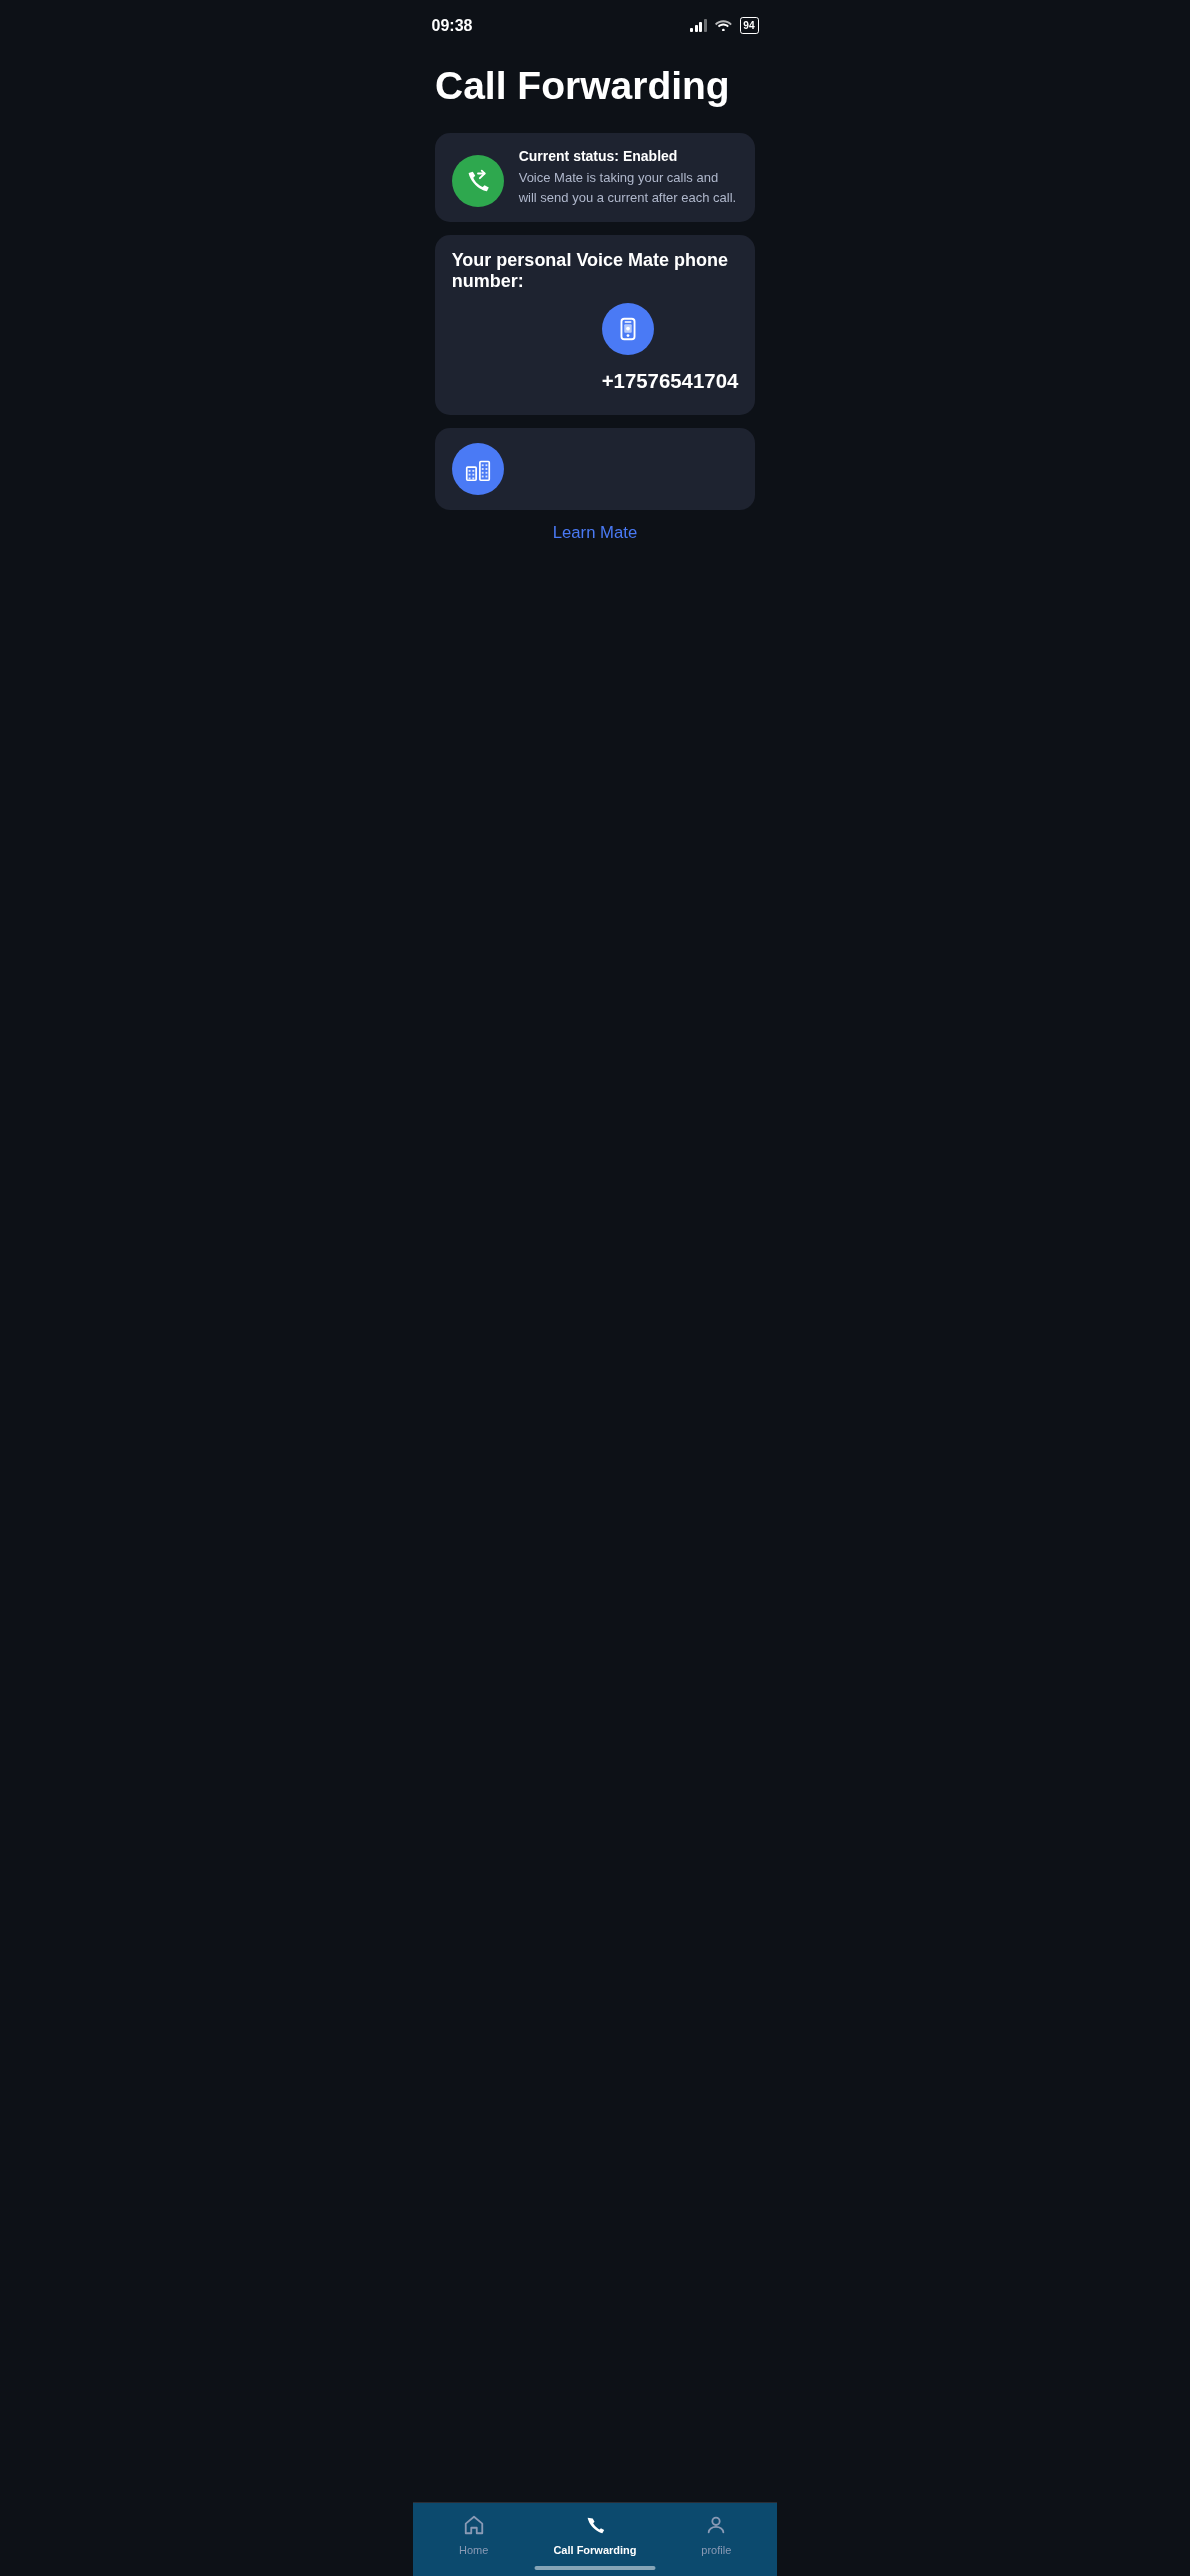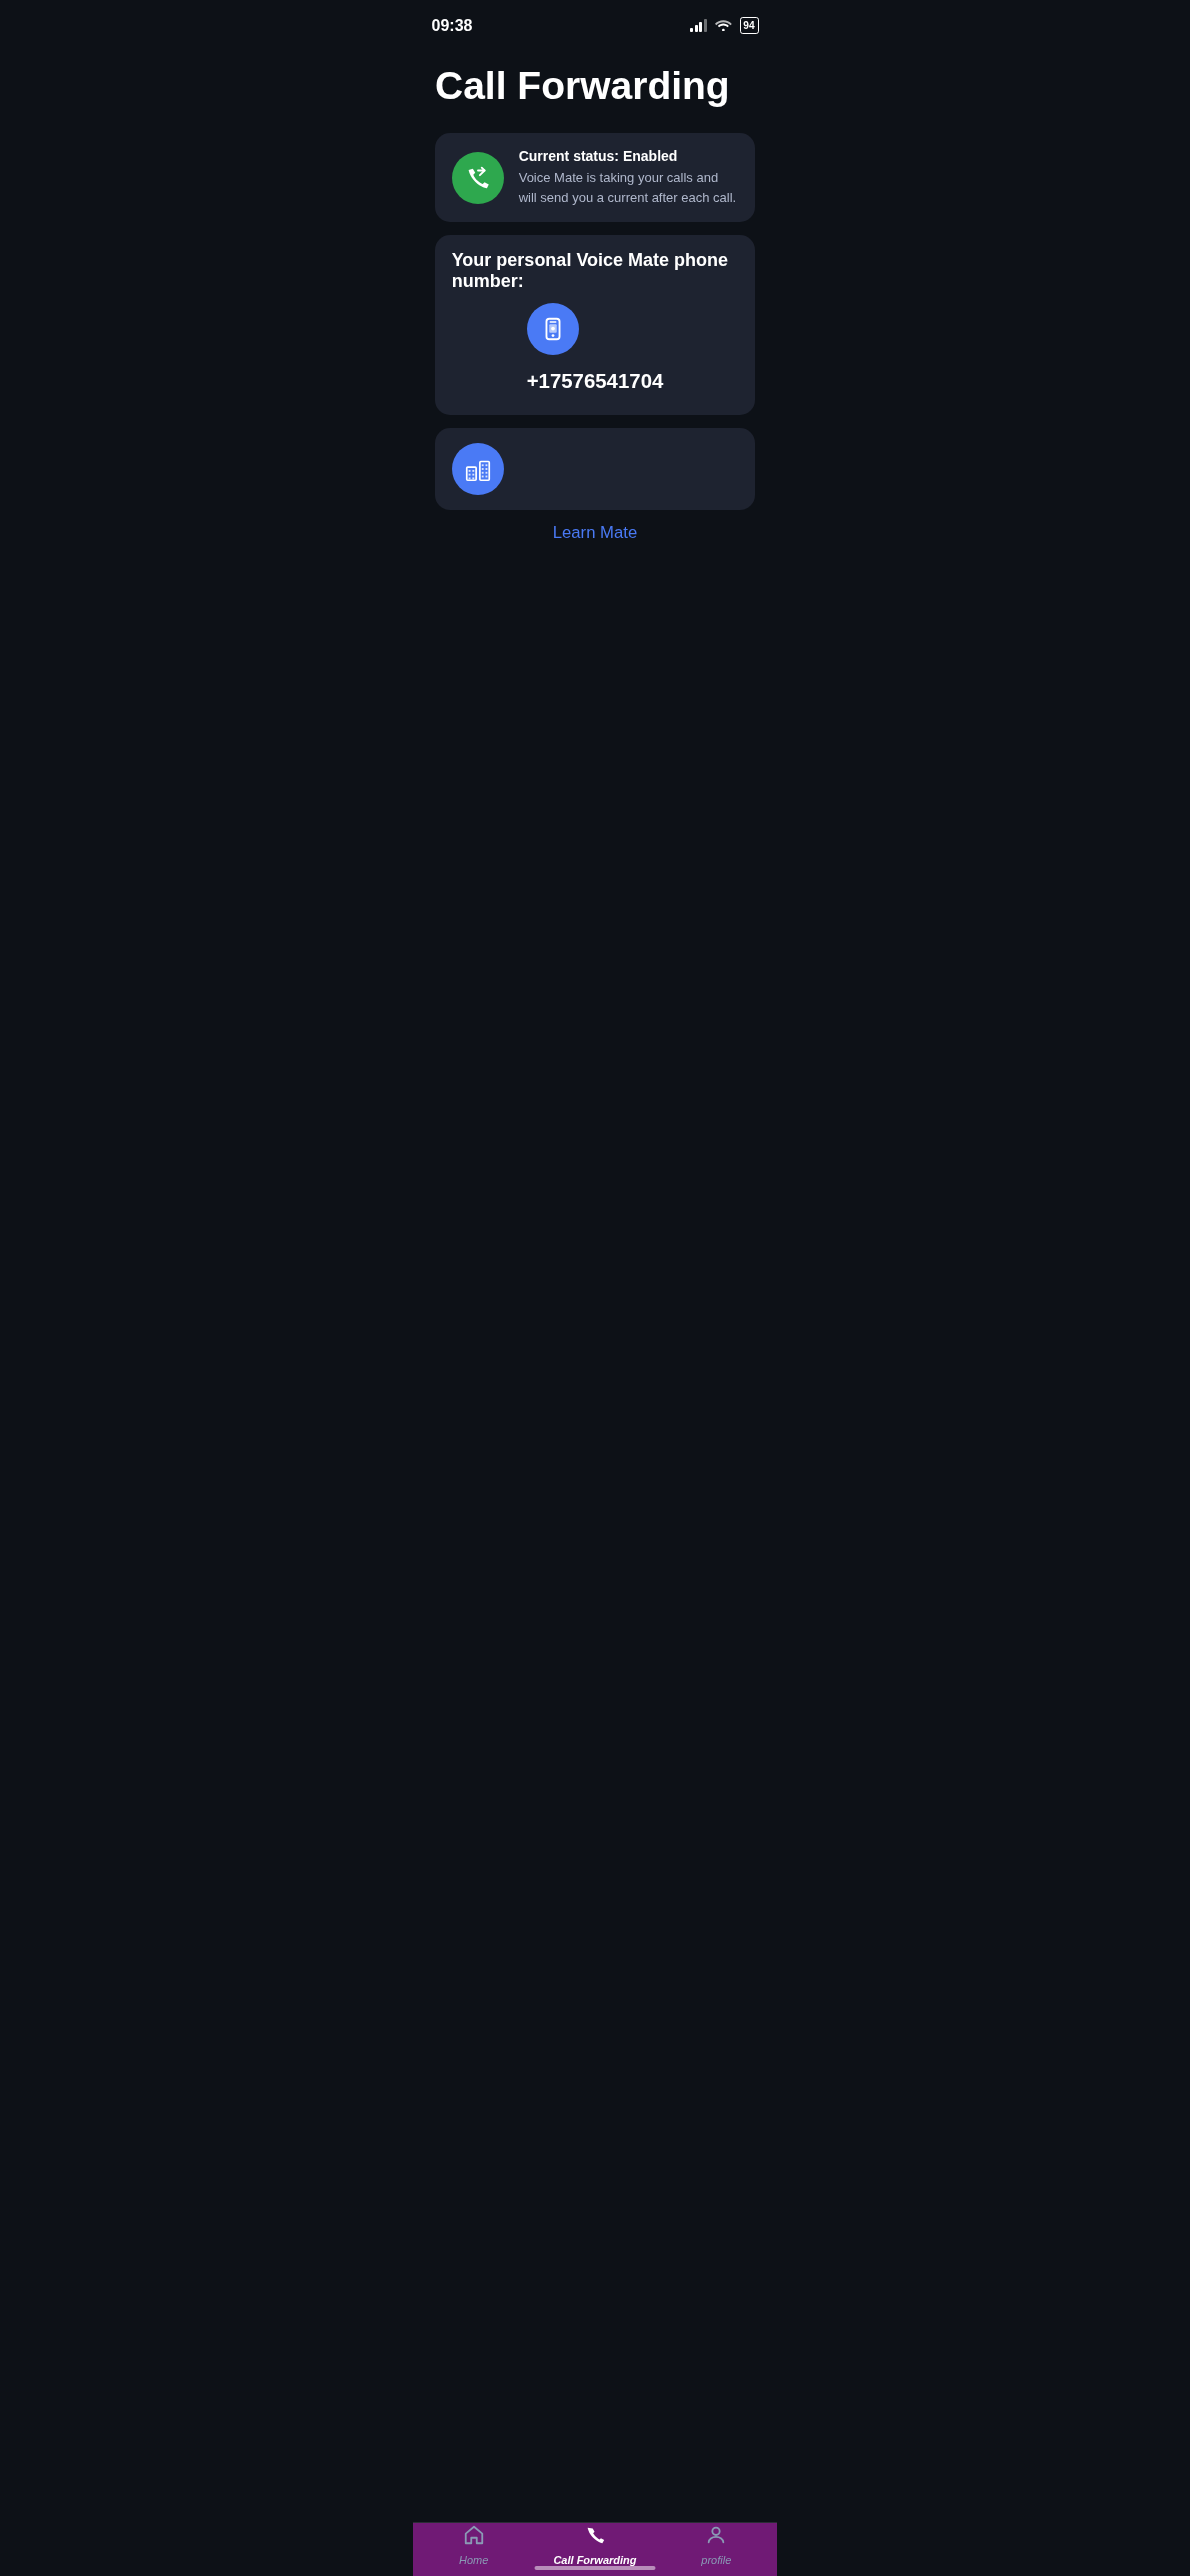--- a/index.html
+++ b/index.html
@@ -79,21 +79,21 @@
       margin-bottom: 26px;
       line-height: 1.1;
     }
 
     .card {
       background-color: #1e2330;
       border-radius: 15px;
       padding: 15px 16.7px;
       margin-bottom: 13px;
       display: flex;
-      align-items: center;
+      align-items: flex-end;
       gap: 15px;
     }
 
     .card-icon {
       width: 52px;
       height: 52px;
       border-radius: 50%;
       display: flex;
       align-items: center;
       justify-content: center;
@@ -163,28 +163,27 @@
       text-decoration: none;
       cursor: pointer;
     }
 
     .tab-bar {
       position: fixed;
       bottom: 0;
       left: 50%;
       transform: translateX(-50%);
       width: 364px;
-      background-color: #701a75;
+      background-color: #0c4a6e;
       border-top: 0.5px solid #2a2d35;
       display: flex;
       justify-content: space-around;
       align-items: center;
       padding: 9.3px 0 18.5px;
-      height: 54px;
-      font-style: italic;
+      height: 74px;
     }
 
     .tab-item {
       display: flex;
       flex-direction: column;
       align-items: center;
       gap: 3.7px;
       cursor: pointer;
       flex: 1;
     }

